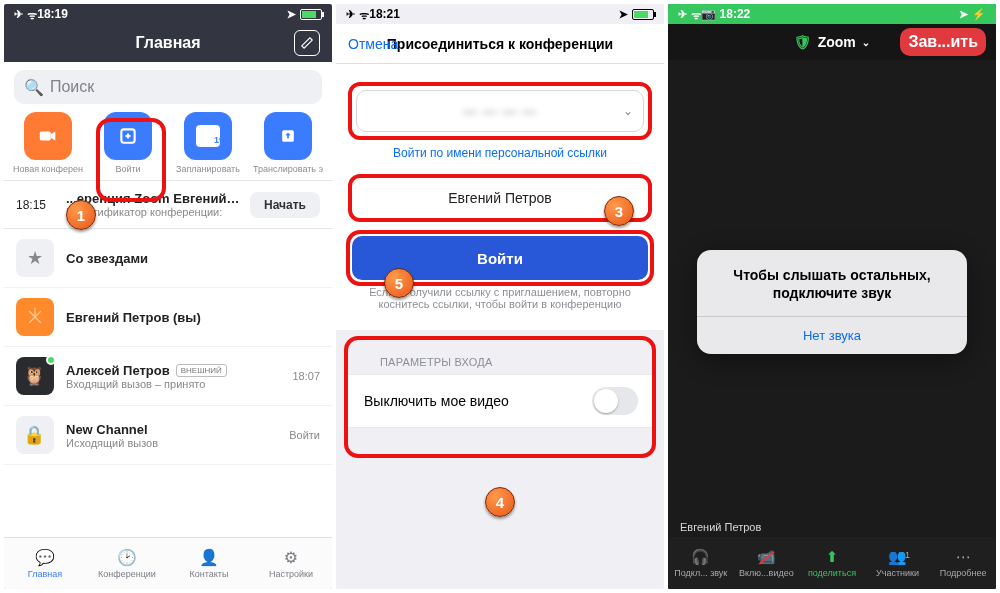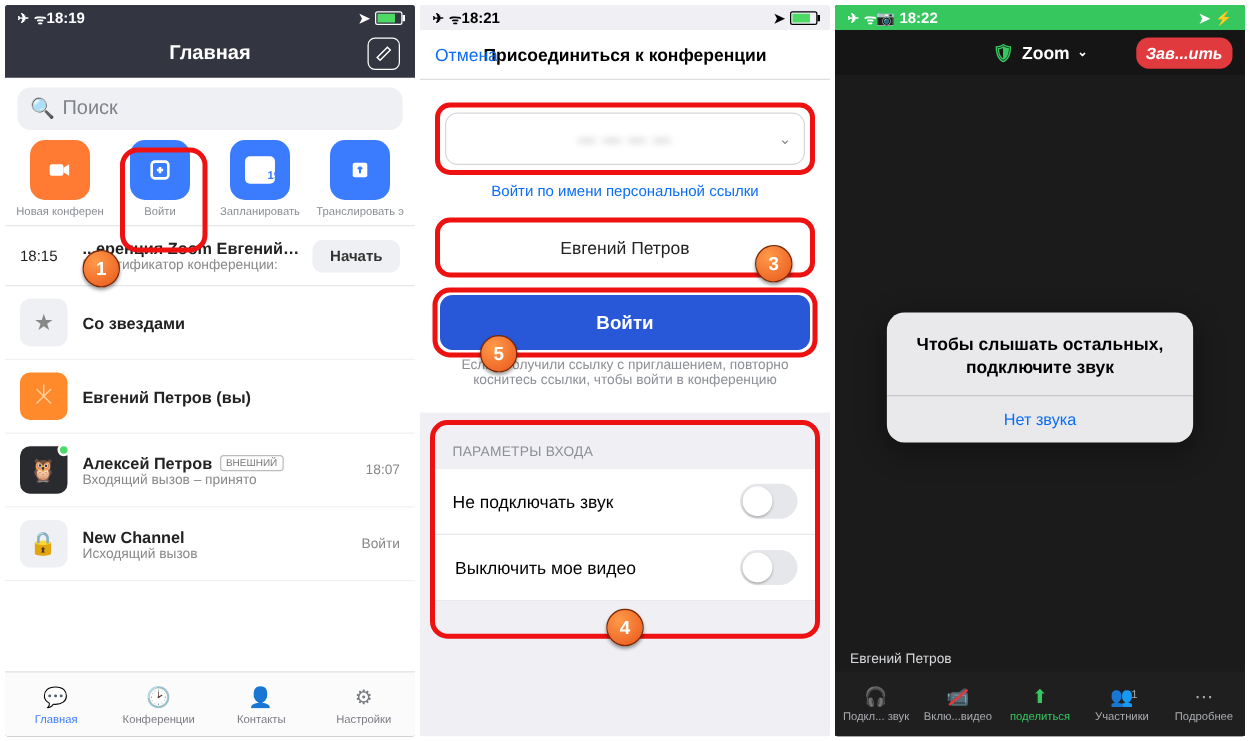--- a/index.html
+++ b/index.html
@@ -54,31 +54,31 @@
   .hdr2 .cancel{position:absolute;left:12px;color:#0b6df6;font-size:14px;}
   .hdr2 .ttl{font-size:14px;font-weight:600;}
   .p2body{background:#fff;padding-bottom:10px;}
   .fld-wrap{position:relative;margin:18px 12px 6px;}
   .fld{height:42px;border:1px solid #d5d7dc;border-radius:10px;display:flex;align-items:center;justify-content:center;color:#888;font-size:14px;position:relative;}
   .fld .chev{position:absolute;right:10px;color:#888;font-size:12px;}
   .link-txt{text-align:center;color:#0b6df6;font-size:12px;margin-bottom:14px;}
   .hlbox{border:4px solid #e11;border-radius:12px;}
   .joinbtn{margin:10px 12px 8px;height:44px;border-radius:10px;background:#2858d8;color:#fff;display:flex;align-items:center;justify-content:center;font-size:15px;font-weight:600;position:relative;}
   .help{font-size:11px;color:#8c8f95;text-align:center;padding:0 20px 10px;}
-  .sect-h{font-size:11px;color:#8c8f95;padding:16px 14px 6px;letter-spacing:.2px;}
+  .sect-h{font-size:11px;color:#8c8f95;padding:16px 32px 6px;letter-spacing:.2px;}
   .optrow{display:flex;align-items:center;justify-content:space-between;padding:12px 14px;background:#fff;border-top:1px solid #e8e9ec;font-size:14px;}
   .switch{width:46px;height:28px;border-radius:14px;background:#e6e7ea;position:relative;}
   .switch .knob{position:absolute;left:2px;top:2px;width:24px;height:24px;border-radius:50%;background:#fff;box-shadow:0 1px 2px rgba(0,0,0,.3);}
   
   .p3bar{height:36px;background:#151515;display:flex;align-items:center;justify-content:center;position:relative;}
   .p3bar .brand{color:#fff;font-size:14px;font-weight:600;display:flex;align-items:center;gap:6px;}
   .shield{color:#36c75f;}
-  .endbtn{position:absolute;right:10px;background:#e0393e;color:#fff;border-radius:10px;padding:5px 8px;font-size:13px;font-weight:600;font-style:italic;}
+  .endbtn{position:absolute;right:10px;background:#e0393e;color:#fff;border-radius:10px;padding:5px 8px;font-size:16px;font-weight:600;}
   .p3body{flex:1;background:#1b1b1b;position:relative;}
-  .alert{position:absolute;left:50%;top:190px;transform:translateX(-50%);width:245px;background:#e9e9ec;border-radius:14px;overflow:hidden;text-align:center;box-shadow:0 6px 24px rgba(0,0,0,.4);}
+  .alert{position:absolute;left:50%;top:190px;transform:translateX(-50%);width:270px;background:#e9e9ec;border-radius:14px;overflow:hidden;text-align:center;box-shadow:0 6px 24px rgba(0,0,0,.4);}
   .alert .msg{padding:16px 14px 14px;font-size:14px;font-weight:600;color:#000;line-height:1.3;}
   .alert .opt{border-top:1px solid #c9c9cd;padding:11px 6px;color:#0b6df6;font-size:13px;}
   .caption{position:absolute;left:12px;bottom:56px;color:#d7d8db;font-size:11px;}
   .p3tab{position:absolute;bottom:0;left:0;right:0;height:52px;background:#1f1f1f;display:flex;}
   .p3tab .tab{color:#a8aab0;}
   .p3tab .tab.green{color:#36c75f;}
   .p3tab .ico{font-size:15px;}
   .p3tab .badge{position:absolute;transform:translate(10px,-8px);font-size:9px;}
   svg{display:block;}
 </style>
@@ -254,26 +254,20 @@
     </div>
     <div class="hlbox" style="margin:8px 10px 0;padding:2px;border-radius:14px;">
       <div class="joinbtn" style="margin:0;">
             <span>Войти</span>
           </div>
     </div>
     <div class="help">Если ... олучили ссылку с приглашением, повторно коснитесь ссылки, чтобы войти в конференцию</div>
   </div>
   <div class="hlbox" style="margin:6px 8px;padding-bottom:26px;border-radius:14px;">
     <div class="sect-h">ПАРАМЕТРЫ ВХОДА</div>
-    <div class="optrow">
-      <span>Не подключать звук</span>
-      <div class="switch">
-            <div class="knob"></div>
-          </div>
-    </div>
     <div class="optrow" style="border-bottom:1px solid #e8e9ec;padding-left:16px;">
       <span>Выключить мое видео</span>
       <div class="switch">
             <div class="knob"></div>
           </div>
     </div>
   </div>
   <div class="step" style="right:30px;top:192px;">3</div>
   <div class="step" style="left:50%;bottom:72px;transform:translateX(-50%);">4</div>
   <div class="step" style="left:48px;top:264px;">5</div>

